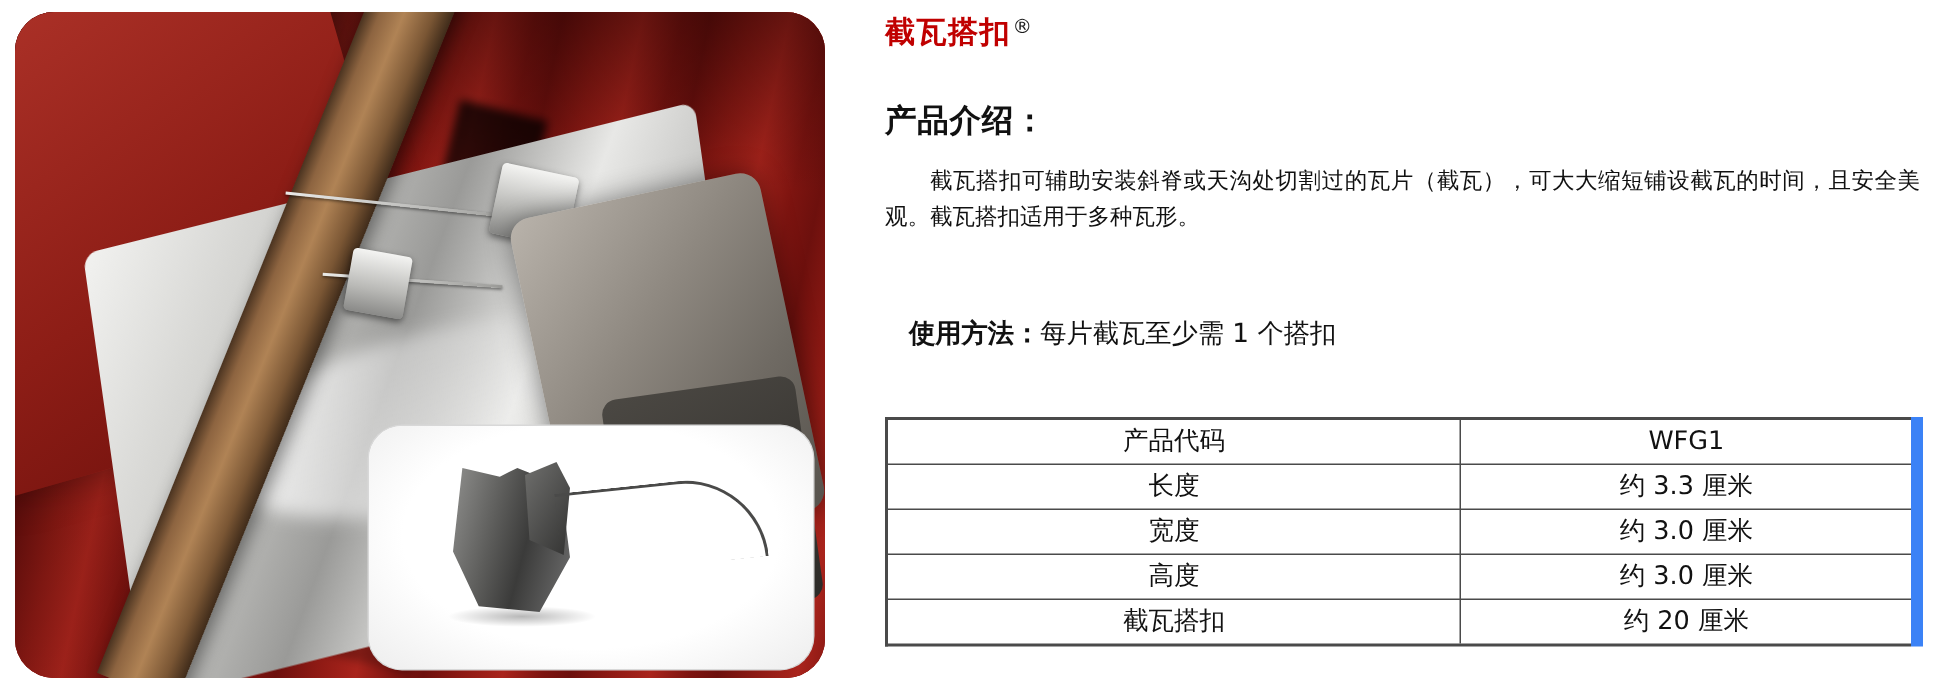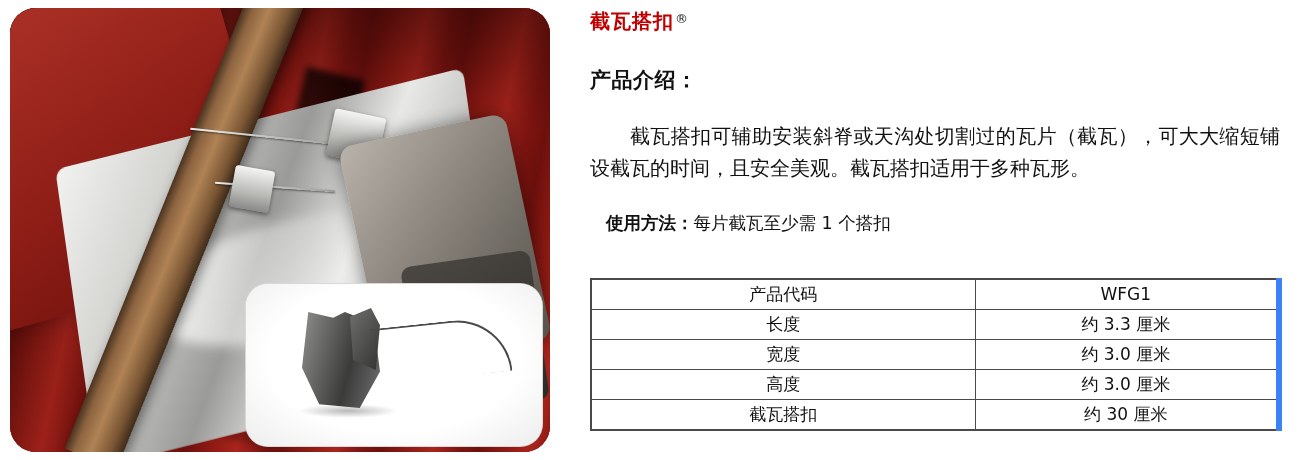--- a/index.html
+++ b/index.html
@@ -215,26 +215,25 @@
     color: #111111;
     letter-spacing: 0.5px;
     text-align: right;
   }
   .para {
     position: absolute;
     left: 0;
     top: 108px;
     width: 690px;
     font-family: "DejaVu Sans", sans-serif;
-    font-size: 20px;
+    font-size: 15px;
     color: #111111;
     line-height: 1.62;
     text-indent: 2em;
     text-align: justify;
-    margin-top: 12px;
   }
   .spec-line {
     position: absolute;
     left: 0;
     width: 690px;
     font-family: "DejaVu Sans", sans-serif;
     font-size: 17.5px;
     color: #111111;
     line-height: 1.5;
   }
@@ -269,21 +268,21 @@
     height: 27px;
     line-height: 27px;
   }
   .spec-table td.left-cell {
     width: 388px;
     border-left: 2px solid #4a4a4a;
     border-right: 1px solid #4a4a4a;
   }
   .spec-table td.right-cell {
     width: 304px;
-    border-right: 6px solid #3b82f6;
+    border-right: 8px solid #3b82f6;
   }
   .spec-table tr:first-child td { border-top: 2px solid #4a4a4a; }
   .spec-table tr:last-child td { border-bottom: 2px solid #4a4a4a; }
 </style>
 </head>
 <body>
 
 <div class="page">
 
   <div class="photo-panel">
@@ -339,19 +338,19 @@
         <tr>
           <td class="left-cell">宽度</td>
           <td class="right-cell">约 3.0 厘米</td>
         </tr>
         <tr>
           <td class="left-cell">高度</td>
           <td class="right-cell">约 3.0 厘米</td>
         </tr>
         <tr>
           <td class="left-cell">截瓦搭扣</td>
-          <td class="right-cell">约 30 厘米</td>
+          <td class="right-cell">约 20 厘米</td>
         </tr>
       </tbody>
     </table>
 
   </div>
 </div>
 
 </body></html>

